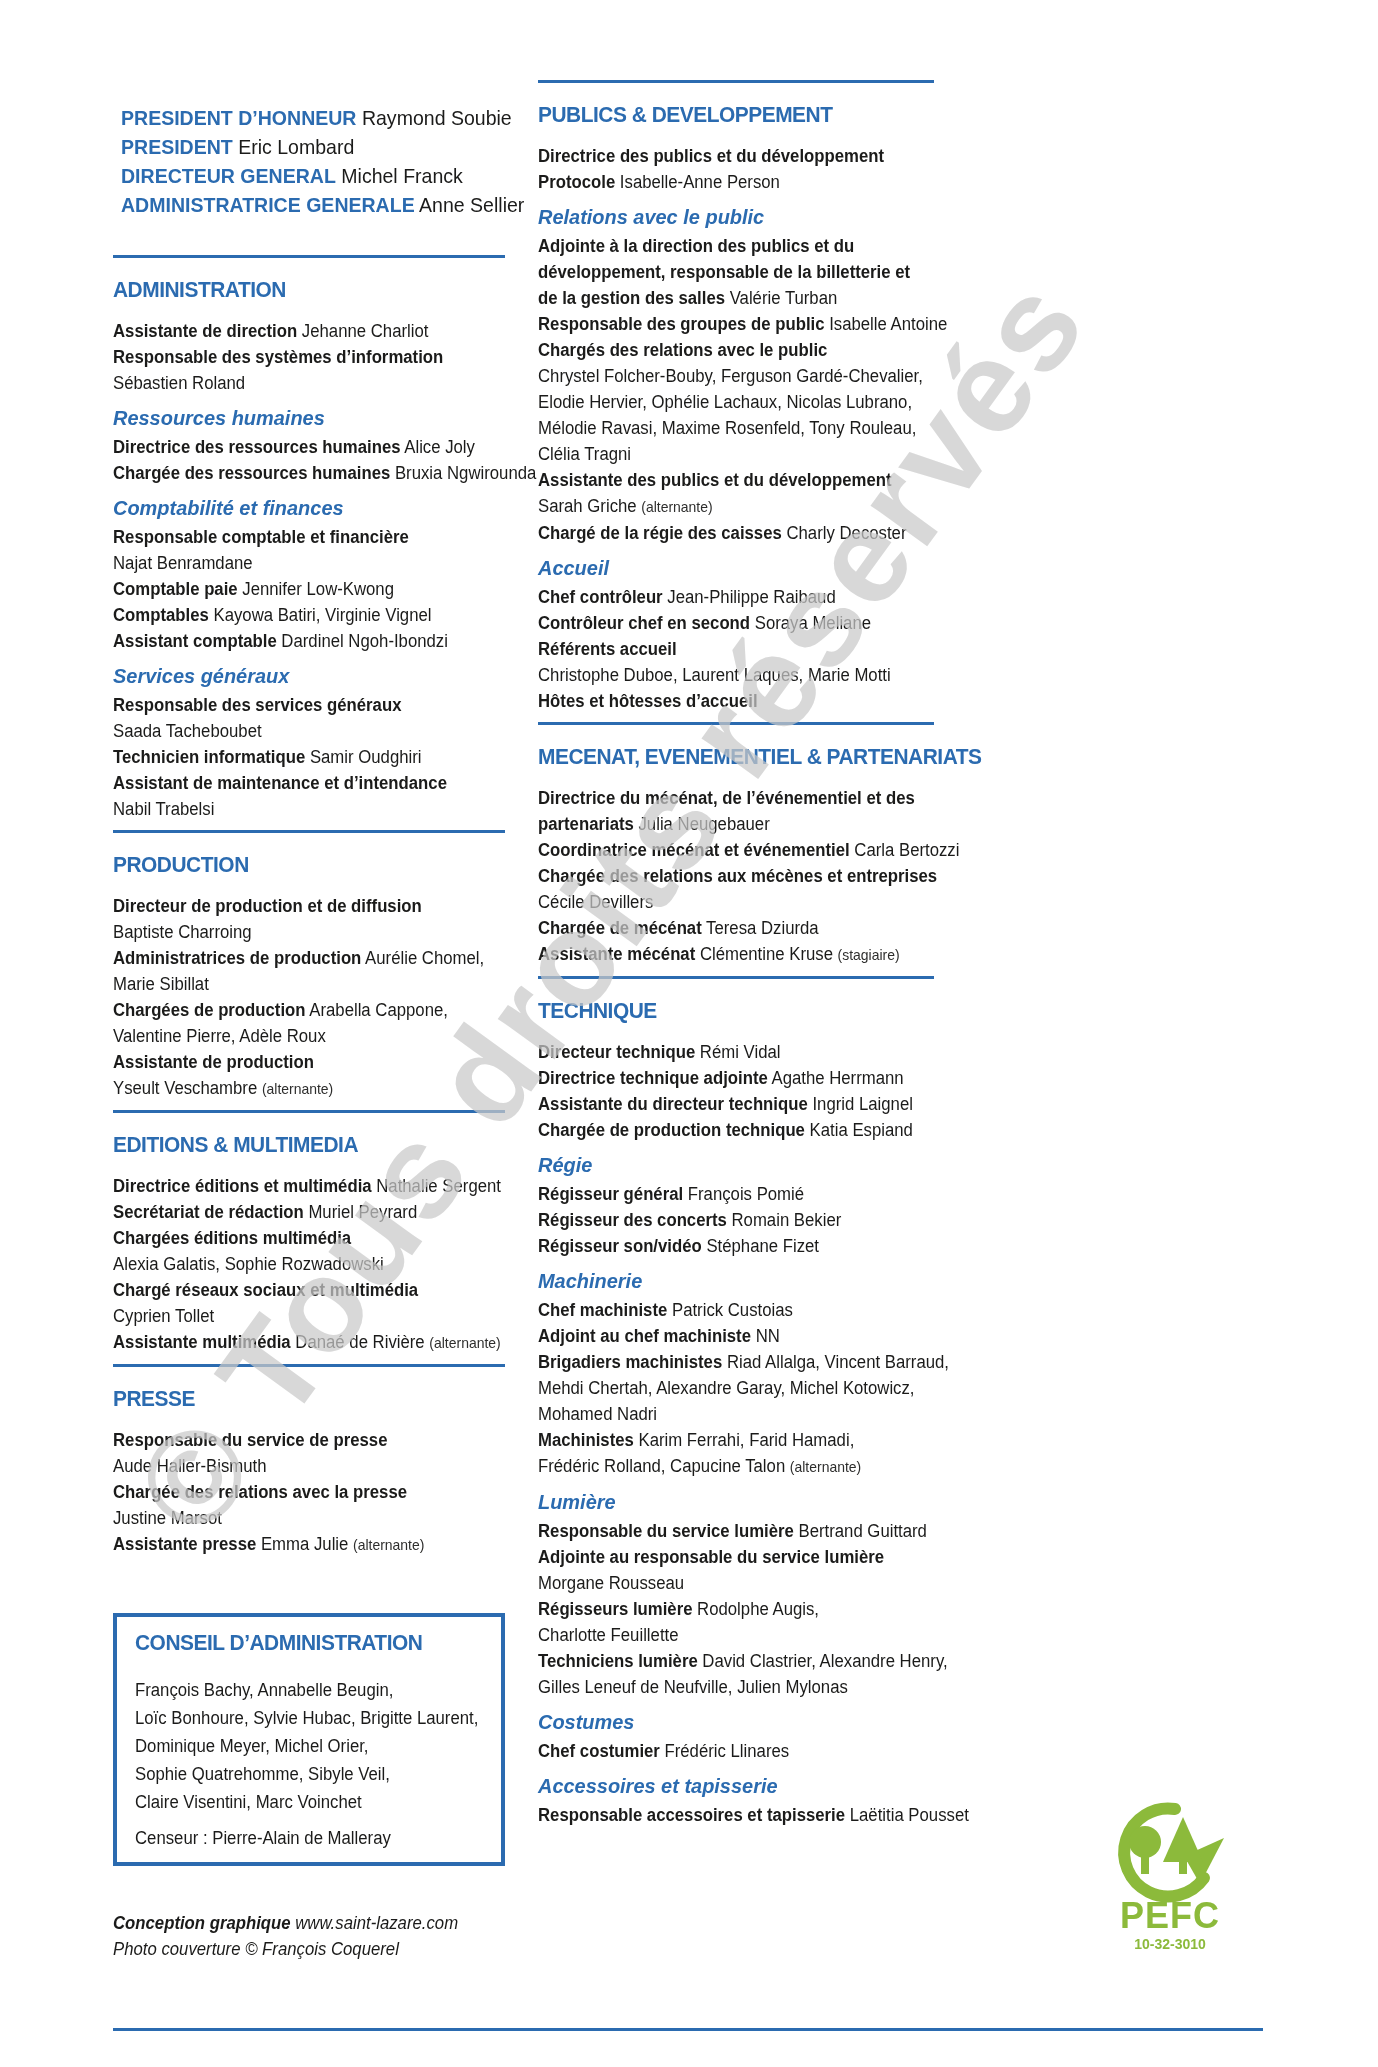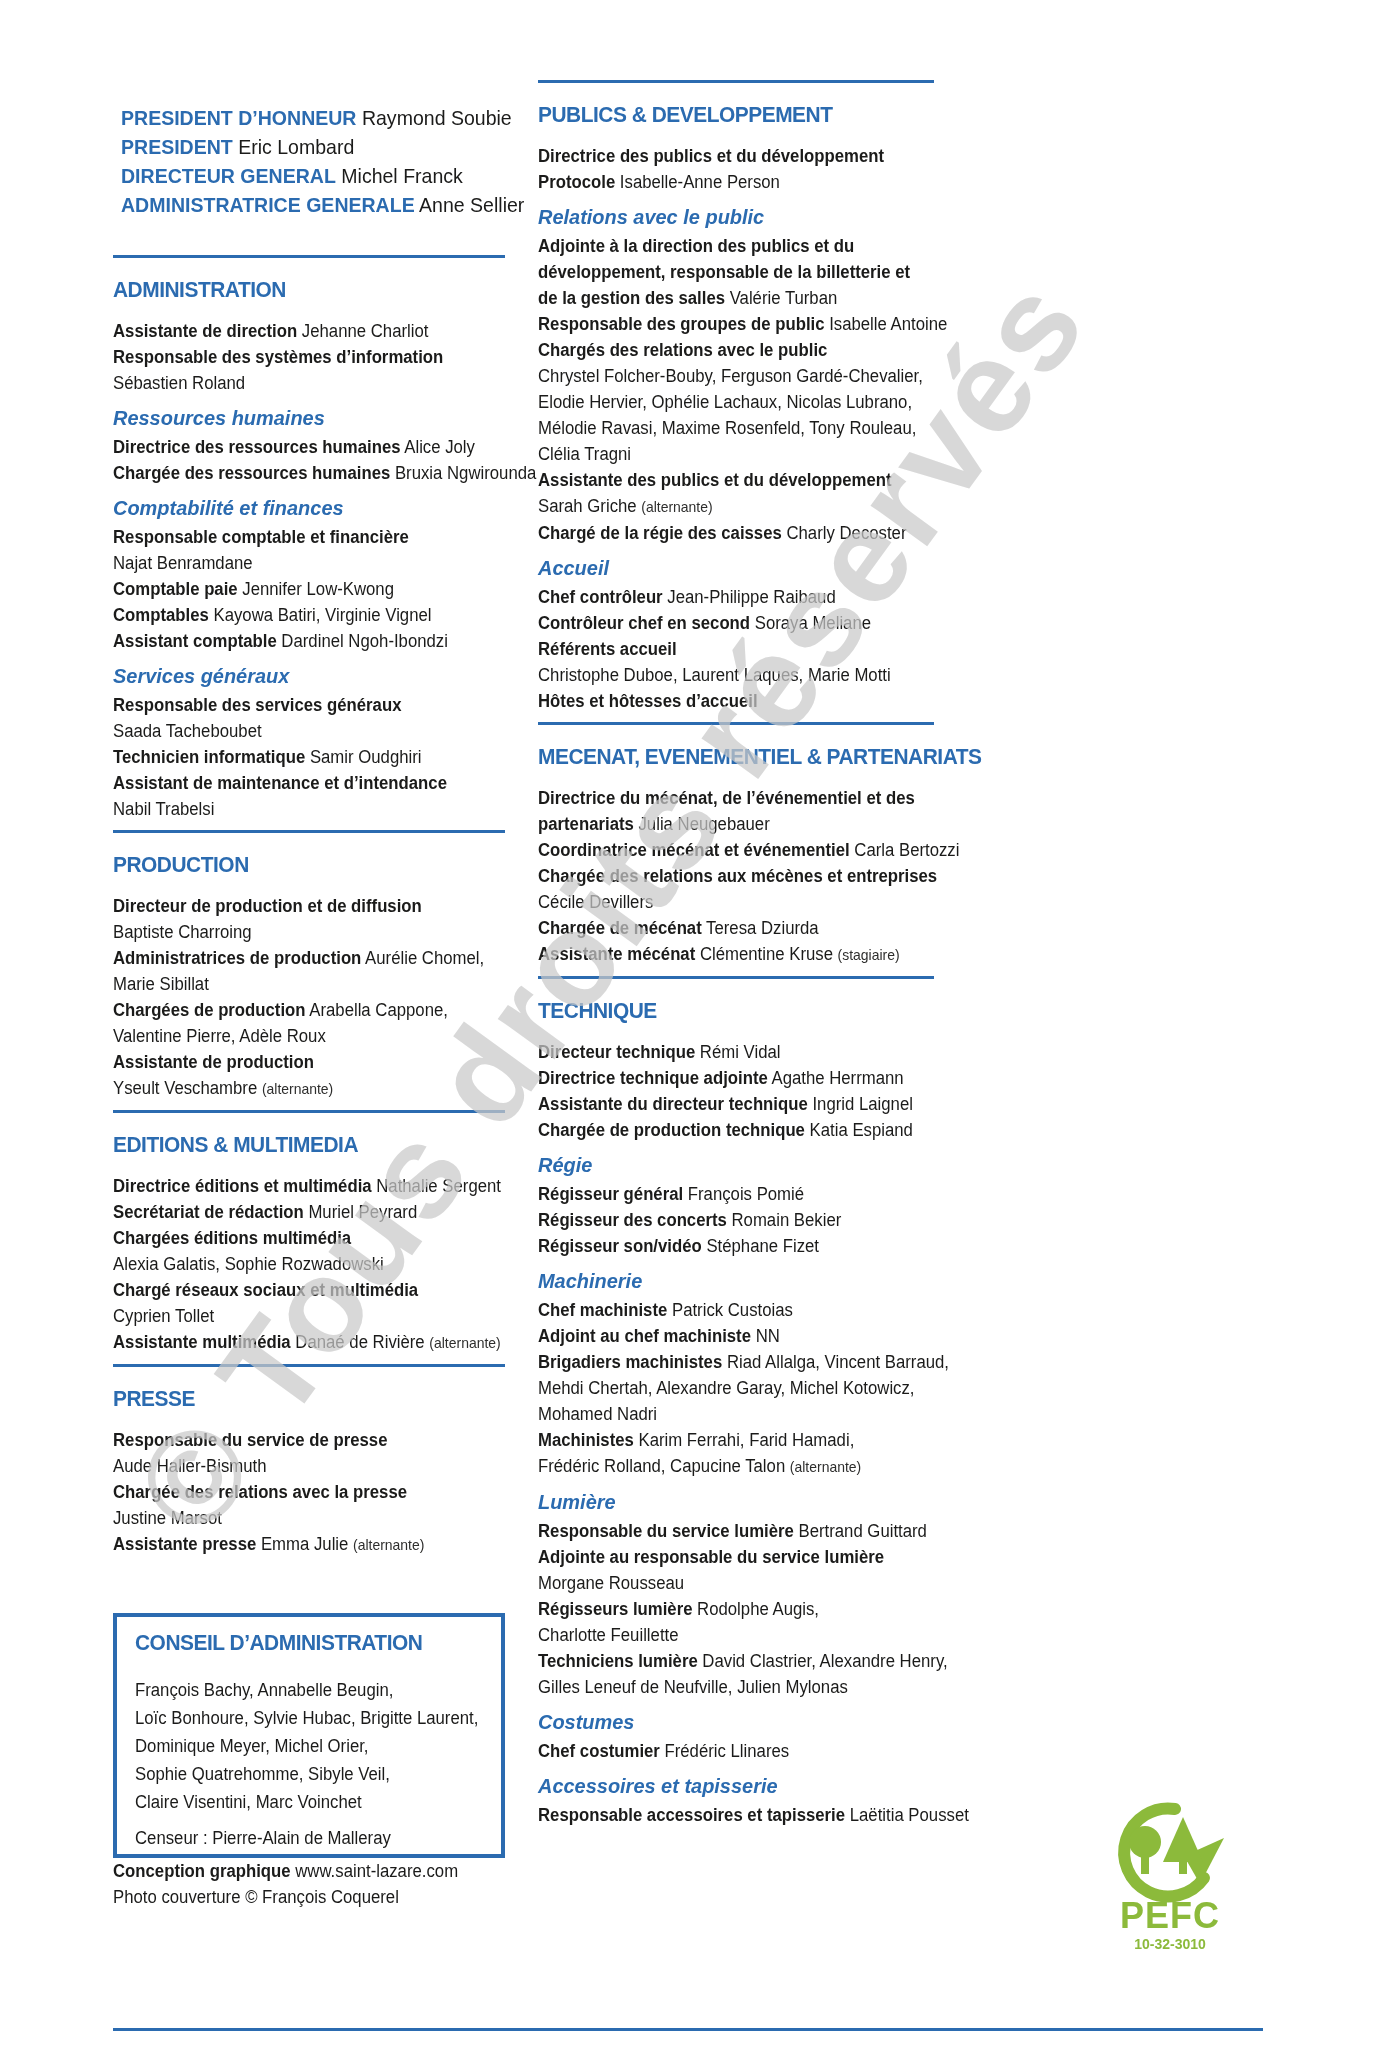--- a/index.html
+++ b/index.html
@@ -27,26 +27,26 @@
     transform:scaleX(.93);transform-origin:0 50%;}
   .line .s-b{font-weight:bold;}
   .line .s-r{font-weight:normal;}
   .line .s-n{font-weight:normal;font-size:15px;color:#2e2e2d;}
   .sub{
     color:#2b6bb0;font-style:italic;font-weight:bold;font-size:21px;line-height:28px;
     margin:8px 0 2px;white-space:nowrap;transform:scaleX(.95);transform-origin:0 50%;
   }
 
   .sec-boxed{margin-top:55px;}
-  .box{border:4px solid #2b6bb0;padding:14px 4px 2px 18px;}
+  .box{border:4px solid #2b6bb0;padding:14px 4px 10px 18px;}
   .box .sec-title{margin:0 0 21px;}
   .box .line{line-height:28px;}
   .box .gap{height:8px;}
 
-  [data-name="section-credits-left"]{}
+  [data-name="section-credits-left"]{margin-top:44px;font-style:italic;}
   [data-name="section-credits-right"]{margin-top:20px;}
   [data-name="section-impression"]{margin-top:10px;}
 
   .watermark{
     position:absolute;left:-170px;top:830px;width:1560px;z-index:9;pointer-events:none;
     text-align:center;font-size:132px;font-weight:bold;letter-spacing:4px;white-space:nowrap;
     color:rgba(201,201,201,0.72);transform:rotate(-54deg);transform-origin:50% 50%;
   }
 
   .pefc-logo{position:absolute;left:1108px;top:1796px;width:128px;height:170px;z-index:2;}

